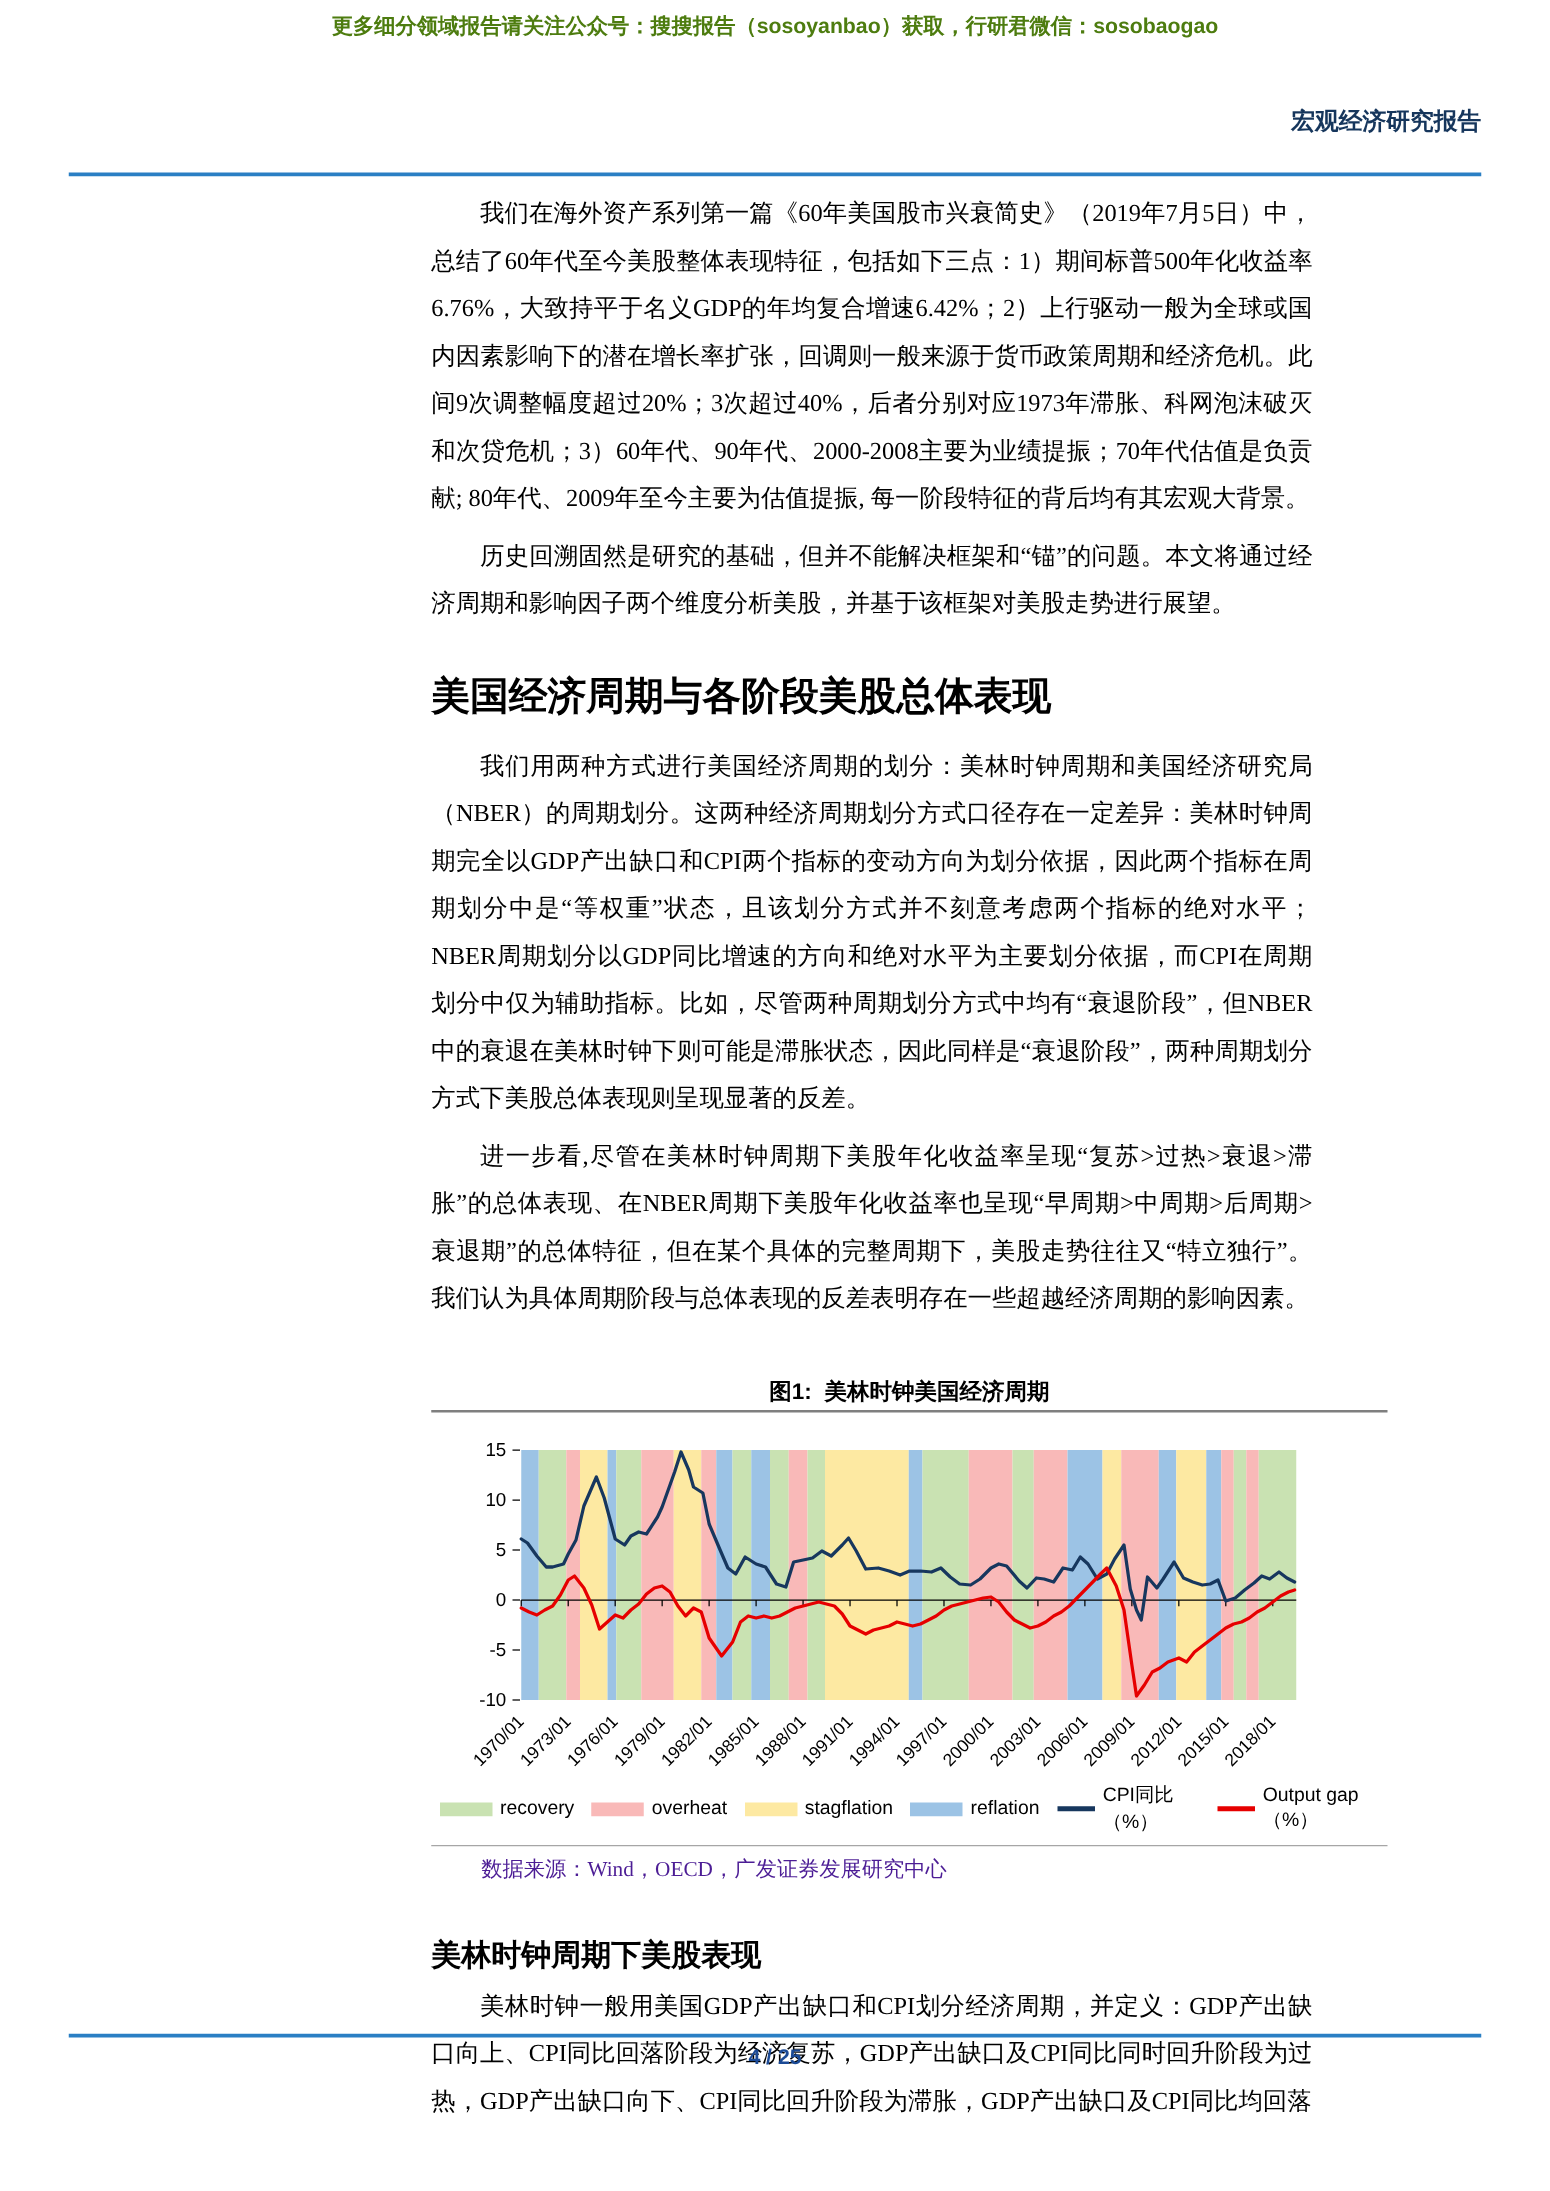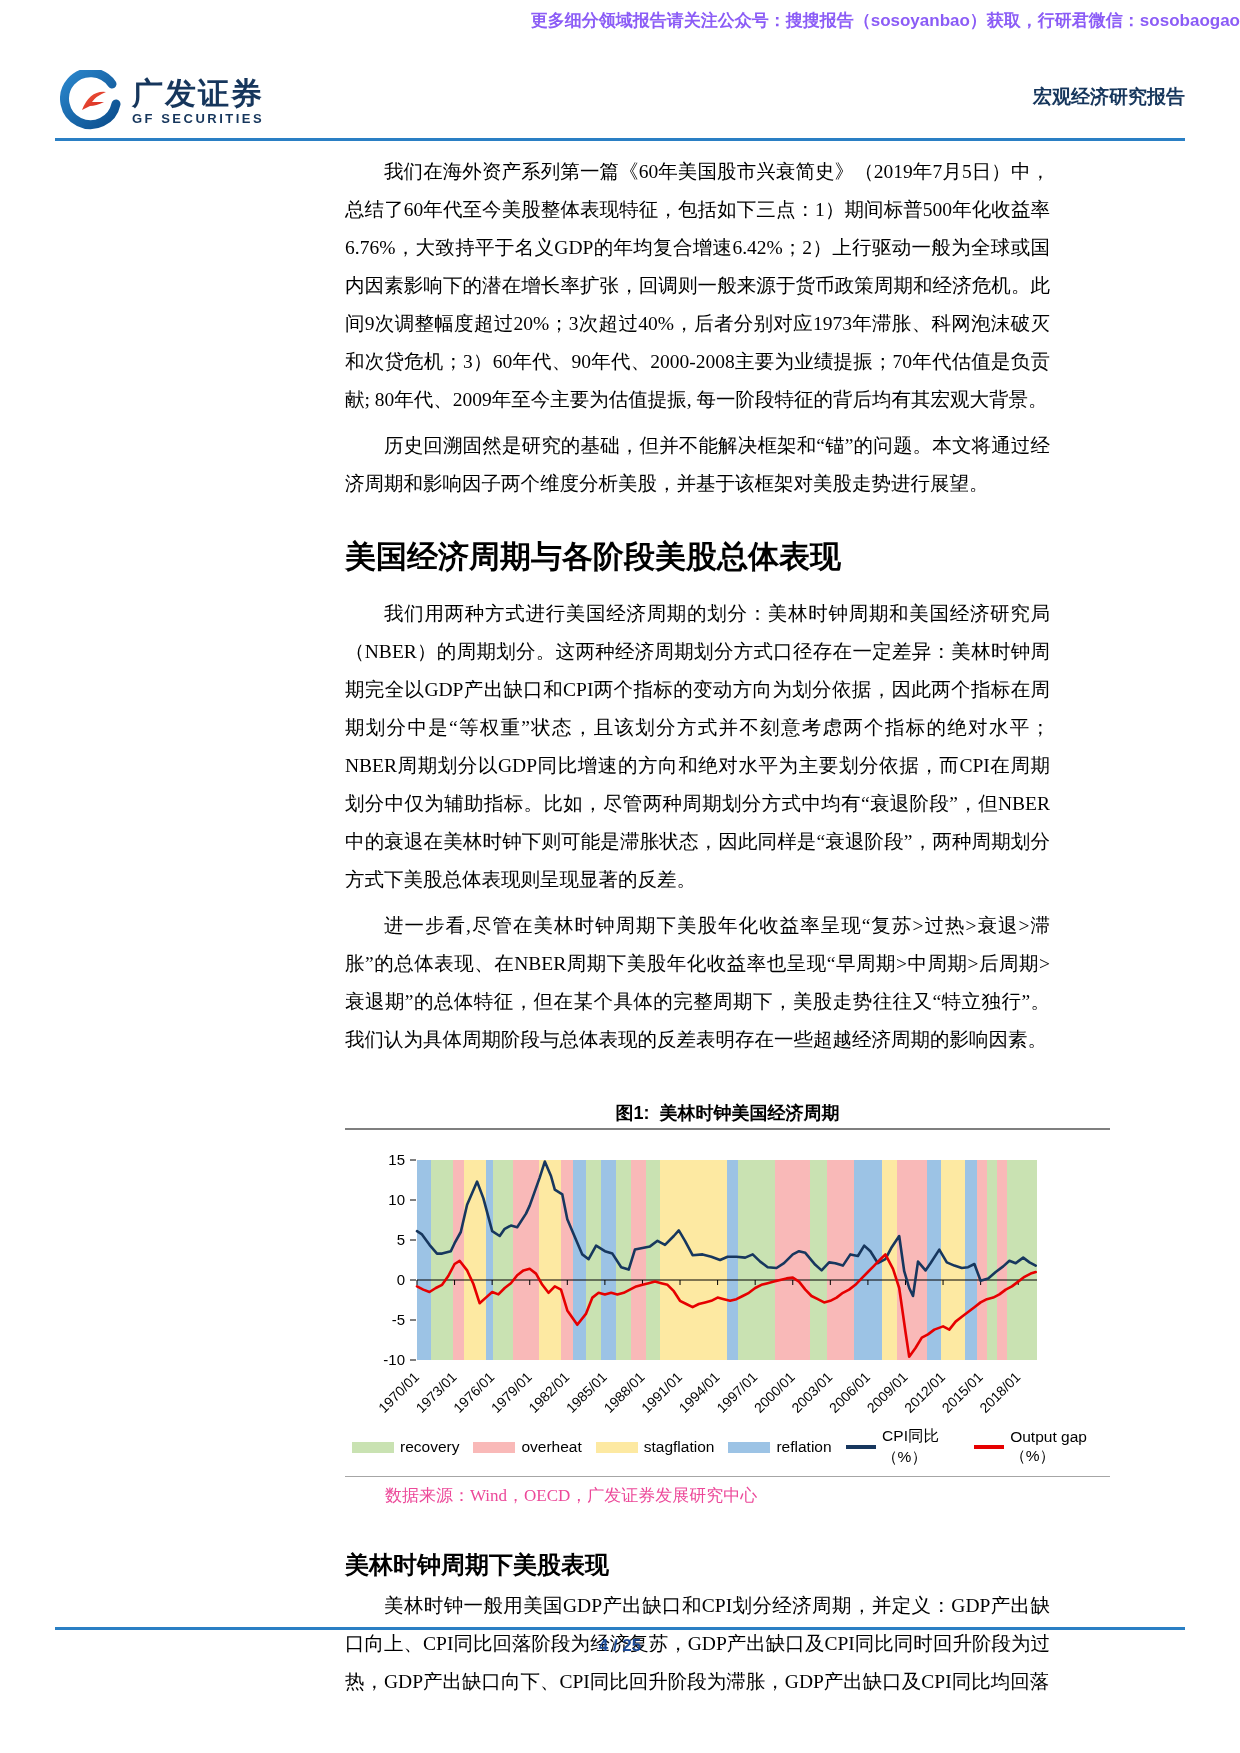--- a/index.html
+++ b/index.html
@@ -4,23 +4,23 @@
 <style>
   * { margin:0; padding:0; box-sizing:border-box; }
   html,body { background:#ffffff; }
   .page {
     position:relative; width:1240px; height:1753px; margin:0 auto;
     background:#ffffff; overflow:hidden;
     font-family:"Liberation Serif","DejaVu Serif",serif;
     color:#000;
   }
   .banner {
-    padding-top:9px; text-align:right;
-    font-family:"Liberation Sans","DejaVu Sans",sans-serif;
-    font-size:17px; font-weight:bold; color:#8b5cf6;
+    padding-top:9px; text-align:center;
+    font-family:"Liberation Sans","DejaVu Sans",sans-serif;
+    font-size:17px; font-weight:bold; color:#4d7c0f;
   }
   .header { position:relative; margin:38px 55px 0 55px; height:64px; }
   .logo { position:absolute; left:5px; top:0; display:flex; align-items:center; }
   .logo-mark { width:64px; height:64px; }
   .logo-text { margin-left:8px; }
   .logo-cn {
     font-family:"Liberation Sans","DejaVu Sans",sans-serif;
     font-size:31px; font-weight:bold; color:#16365c; letter-spacing:2px; line-height:34px;
   }
   .logo-en {
@@ -55,21 +55,21 @@
   .chart-svg { display:block; margin:22px 0 0 10px; }
   .legend-row {
     margin-top:2px; display:flex; justify-content:center; align-items:center;
     font-family:"Liberation Sans","DejaVu Sans",sans-serif; font-size:15.5px;
   }
   .legend-item { display:flex; align-items:center; margin:0 7px; }
   .legend-swatch { width:42px; height:11px; margin-right:6px; }
   .legend-line { width:40px; height:4px; margin-right:6px; }
   .legend-rule { margin-top:8px; height:1px; background:#a6a6a6; }
   .figure-source {
-    margin:6px 0 0 40px; font-size:17px; color:#ec4899; line-height:26px;
+    margin:6px 0 0 40px; font-size:17px; color:#4c1d95; line-height:26px;
   }
 
   h2.subsection-title {
     margin-top:40px; font-size:24px; font-weight:bold; color:#000; line-height:32px;
     font-family:"Liberation Serif","DejaVu Serif",serif;
   }
   .content p.after-sub { margin-top:6px; }
 
   .footer { position:absolute; left:55px; right:55px; top:1627px; }
   .footer-rule { height:3px; background:#2a7fc4; }
@@ -85,40 +85,20 @@
   }
 </style>
 </head>
 <body>
 
 <div class="page">
 
   <div class="banner">更多细分领域报告请关注公众号：搜搜报告（sosoyanbao）获取，行研君微信：sosobaogao</div>
 
   <div class="header">
-    <div class="logo">
-      <svg class="logo-mark" viewBox="0 0 64 64">
-        <defs>
-          <linearGradient id="lgb" x1="0" y1="0" x2="1" y2="1">
-            <stop offset="0" stop-color="#2a86cc"></stop>
-              <stop offset="1" stop-color="#0b4d8c"></stop>
-          </linearGradient>
-          <linearGradient id="lgr" x1="0" y1="0" x2="1" y2="1">
-            <stop offset="0" stop-color="#f05a3c"></stop>
-              <stop offset="1" stop-color="#d3221c"></stop>
-          </linearGradient>
-        </defs>
-        <path d="M 52 14 A 26 26 0 1 0 56 34" fill="none" stroke="url(#lgb)" stroke-width="9" stroke-linecap="round"></path>
-        <path d="M 22 40 Q 30 20 46 22 Q 36 26 32 32 L 44 32 Q 36 36 30 36 Q 26 38 22 40 Z" fill="url(#lgr)"></path>
-      </svg>
-      <div class="logo-text">
-        <div class="logo-cn">广发证券</div>
-        <div class="logo-en">GF SECURITIES</div>
-      </div>
-    </div>
     <div class="report-type">宏观经济研究报告</div>
   </div>
   <div class="header-rule"></div>
 
   <div class="content">
     <p class="body">我们在海外资产系列第一篇《60年美国股市兴衰简史》（2019年7月5日）中，总结了60年代至今美股整体表现特征，包括如下三点：1）期间标普500年化收益率6.76%，大致持平于名义GDP的年均复合增速6.42%；2）上行驱动一般为全球或国内因素影响下的潜在增长率扩张，回调则一般来源于货币政策周期和经济危机。此间9次调整幅度超过20%；3次超过40%，后者分别对应1973年滞胀、科网泡沫破灭和次贷危机；3）60年代、90年代、2000-2008主要为业绩提振；70年代估值是负贡献; 80年代、2009年至今主要为估值提振, 每一阶段特征的背后均有其宏观大背景。</p>
     <p class="body">历史回溯固然是研究的基础，但并不能解决框架和“锚”的问题。本文将通过经济周期和影响因子两个维度分析美股，并基于该框架对美股走势进行展望。</p>
 
     <h1 class="section-title">美国经济周期与各阶段美股总体表现</h1>
 

